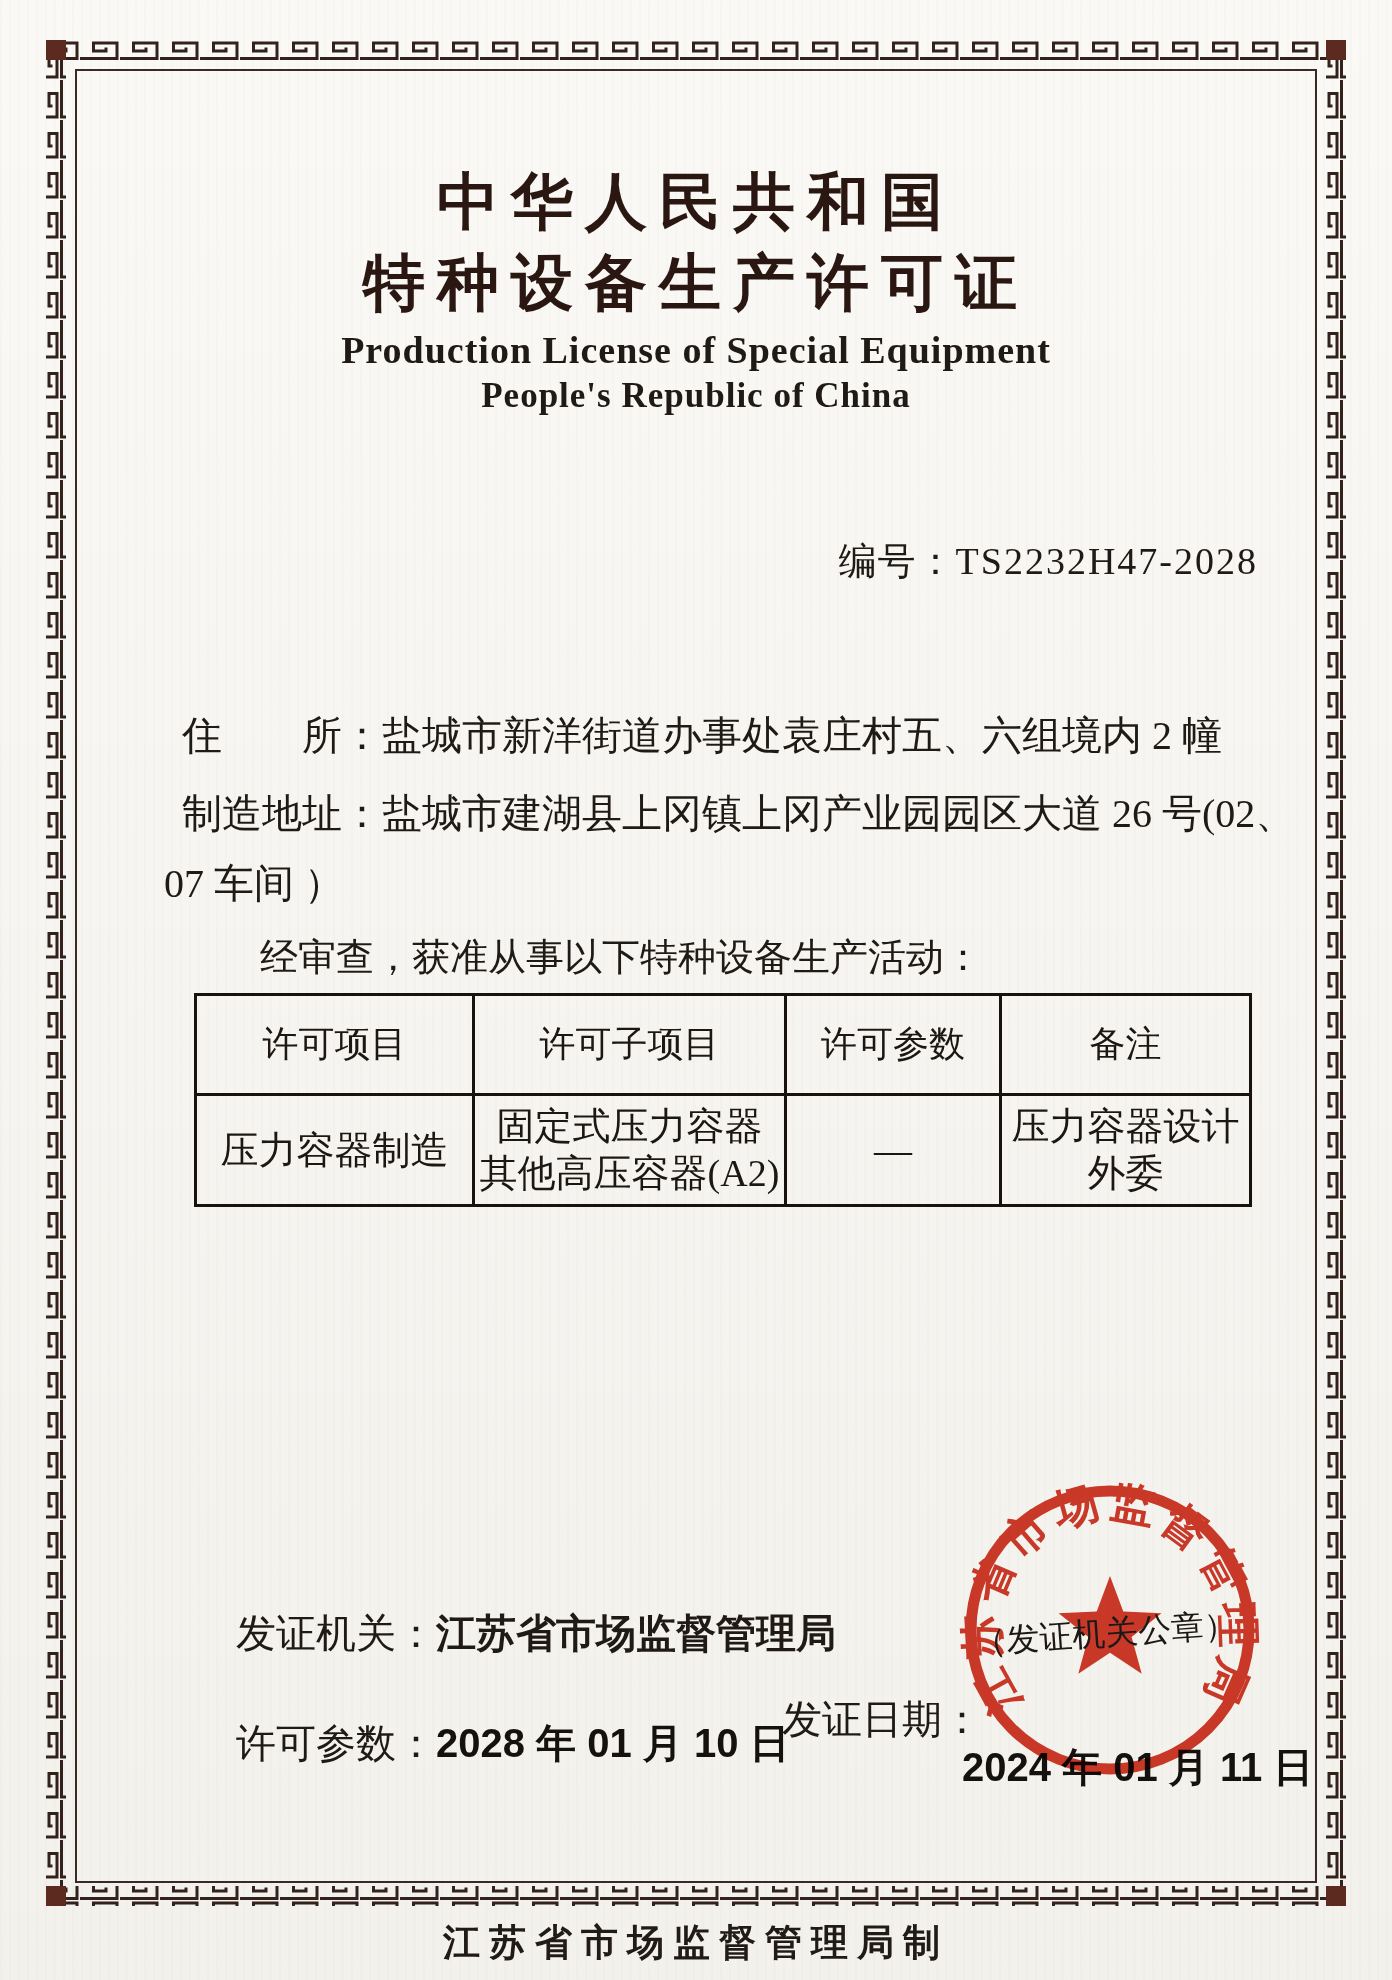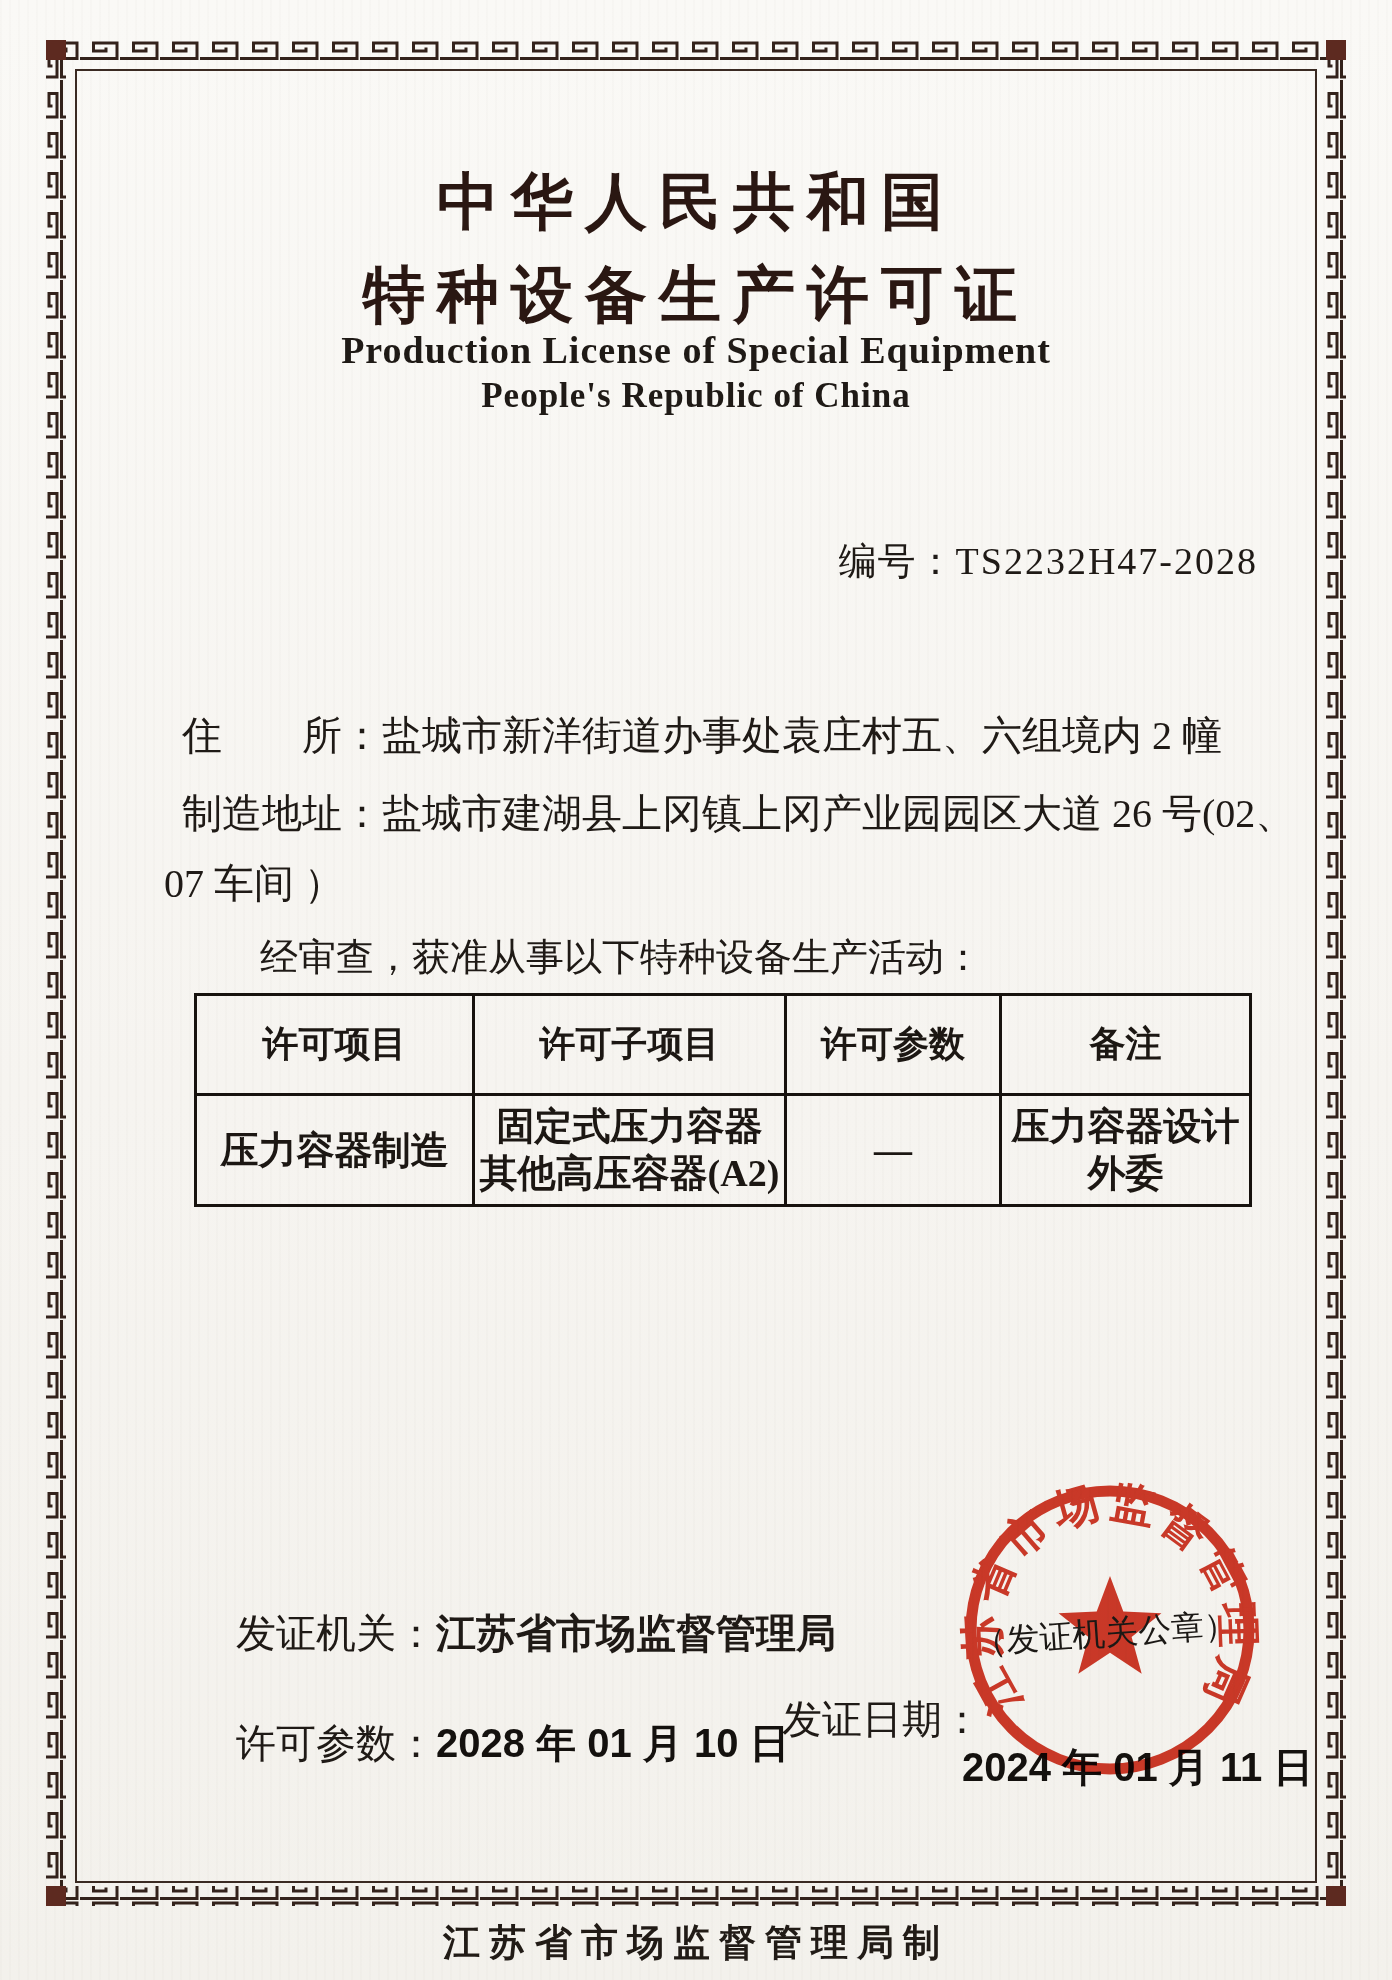--- a/index.html
+++ b/index.html
@@ -23,21 +23,21 @@
   .field-line{display:flex;font-size:40px;color:#1f1a16;white-space:nowrap;}
   .flabel{width:200px;flex:0 0 200px;display:flex;justify-content:space-between;}
   .flabel.solid{display:block;}
   .note-line{font-size:38px;color:#1f1a16;}
   table.license-table{
     position:absolute;left:194px;top:993px;width:1043px;height:214px;
     border-collapse:collapse;table-layout:fixed;
   }
   table.license-table th, table.license-table td{
     border:3px solid #17120e;text-align:center;vertical-align:middle;
-    padding:0;color:#1c1713;font-weight:bold;
+    padding:0;color:#1c1713;font-weight:normal;
   }
   table.license-table th{font-size:36px;height:97px;}
   table.license-table td{font-size:38px;}
   .two-line div{line-height:1.25;}
   .dash-cell{font-size:46px;}
   .bottom-label{font-size:40px;color:#1f1a16;white-space:nowrap;}
   .bottom-label .bold-cn{font-weight:bold;font-size:40px;}
   .date{font-family:"Liberation Sans",sans-serif;font-weight:600;font-size:40px;color:#14110e;white-space:nowrap;}
   .footer-line{font-size:37px;font-weight:600;letter-spacing:9px;color:#211b16;}
   .seal{
@@ -65,21 +65,21 @@
     <rect x="46" y="40" width="20" height="1866" fill="url(#mv)"></rect>
     <rect x="1326" y="40" width="20" height="1866" fill="url(#mv)"></rect>
     <rect x="46" y="40" width="20" height="20" fill="#5d2a20"></rect>
     <rect x="1326" y="40" width="20" height="20" fill="#5d2a20"></rect>
     <rect x="46" y="1886" width="20" height="20" fill="#5d2a20"></rect>
     <rect x="1326" y="1886" width="20" height="20" fill="#5d2a20"></rect>
     <rect x="76" y="70" width="1240" height="1812" fill="none" stroke="#3a2a22" stroke-width="2"></rect>
   </svg>
 
   <div class="abs centered title-cn" style="top:170px;">中华人民共和国</div>
-  <div class="abs centered title-cn" style="top:263px;">特种设备生产许可证</div>
+  <div class="abs centered title-cn" style="top:251px;">特种设备生产许可证</div>
   <div class="abs centered title-en" style="top:376px;font-size:35px;">People's Republic of China</div>
   <div class="abs centered title-en" style="top:328px;font-size:38px;">Production License of Special Equipment</div>
 
   <div class="abs license-no" style="top:536px;right:134px;">
     <span>编号：</span><span class="num">TS2232H47-2028</span>
   </div>
 
 
   <div class="abs field-line" style="left:182px;top:708px;">
     <span class="flabel">

